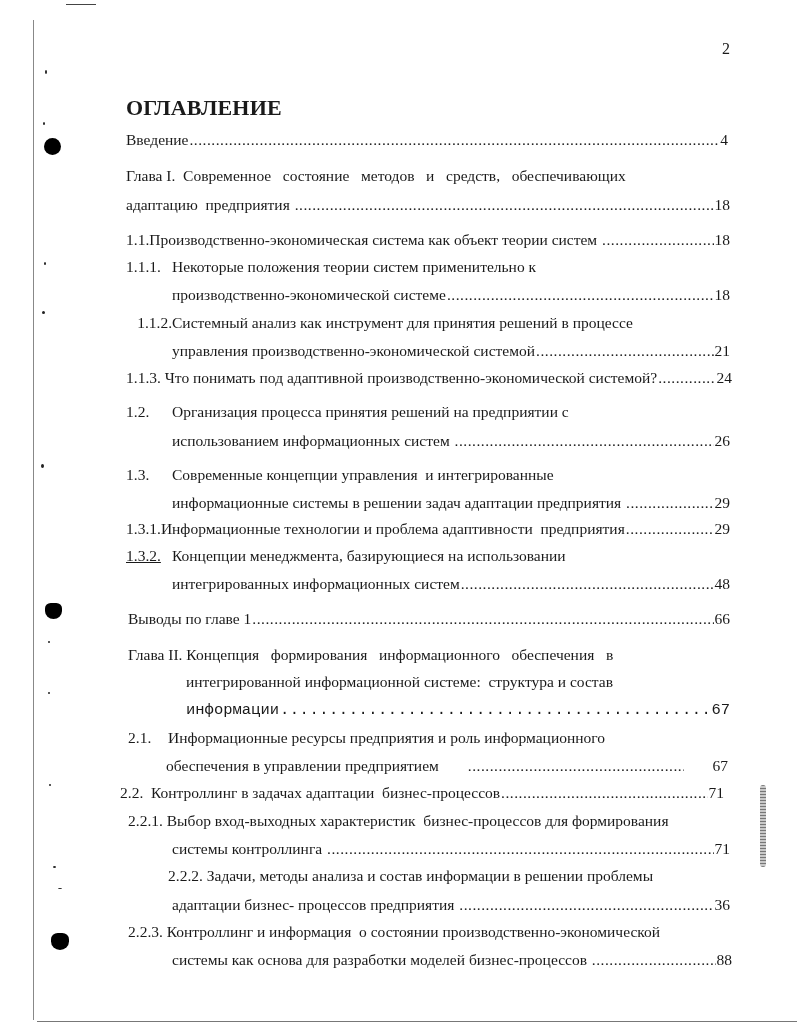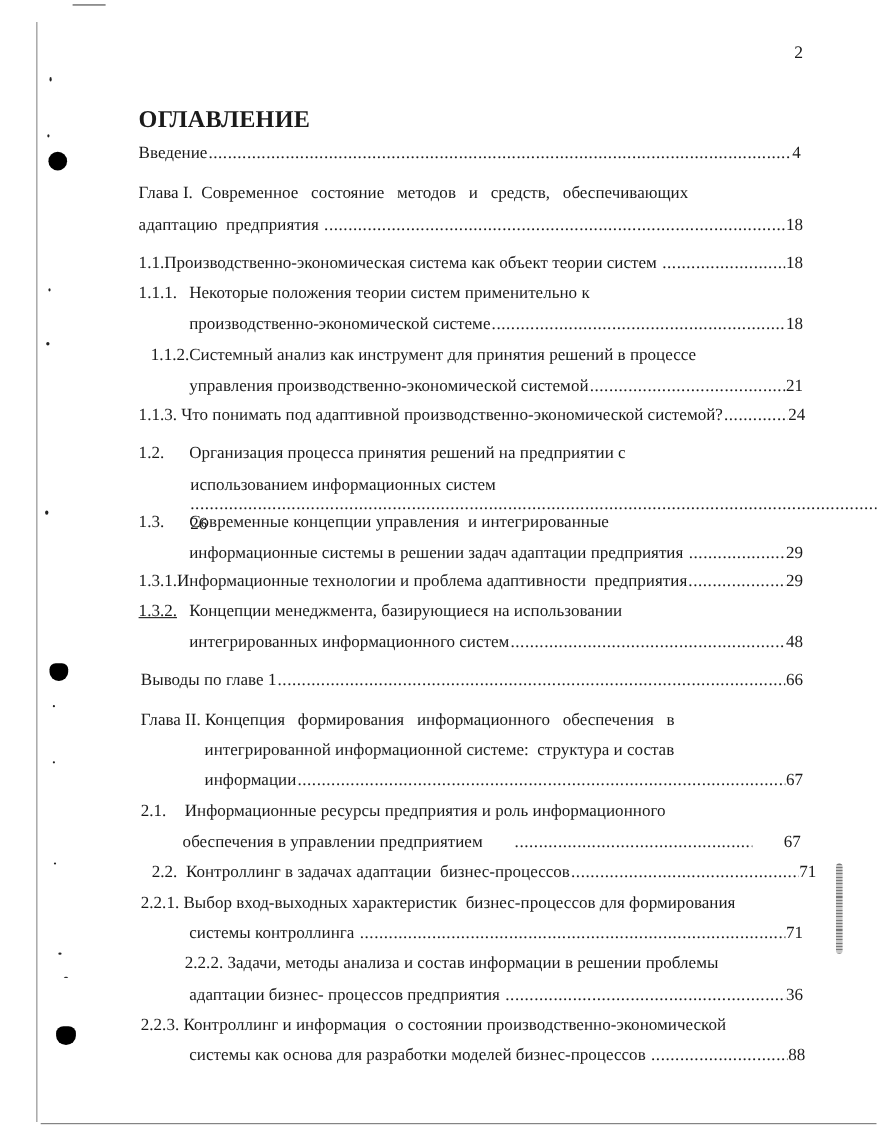--- a/index.html
+++ b/index.html
@@ -102,21 +102,21 @@
       <span class="txt"> </span>
     <span class="txt">Что понимать под адаптивной производственно-экономической системой?</span>
     <span class="dots"></span>
     <span class="pg">24</span>
   </div>
 
   <div class="line" style="left:126px;top:403px;width:604px;">
     <span class="txt" style="width:46px;">1.2.</span>
     <span class="txt">Организация процесса принятия решений на предприятии с</span>
   </div>
-  <div class="line" style="left:172px;top:432px;width:558px;flex-direction:column;">
+  <div class="line" style="left:172px;top:432px;width:558px;">
     <span class="txt">использованием информационных систем </span>
     <span class="dots"></span>
     <span class="pg">26</span>
   </div>
 
   <div class="line" style="left:126px;top:466px;width:604px;">
     <span class="txt" style="width:46px;">1.3.</span>
     <span class="txt">Современные концепции управления  и интегрированные</span>
   </div>
   <div class="line" style="left:172px;top:494px;width:558px;">
@@ -130,56 +130,56 @@
     <span class="txt">Информационные технологии и проблема адаптивности  предприятия</span>
     <span class="dots"></span>
     <span class="pg">29</span>
   </div>
 
   <div class="line" style="left:126px;top:547px;width:604px;">
     <span class="txt" style="width:46px;text-decoration:underline;">1.3.2.</span>
     <span class="txt">Концепции менеджмента, базирующиеся на использовании</span>
   </div>
   <div class="line" style="left:172px;top:575px;width:558px;">
-    <span class="txt">интегрированных информационного систем</span>
+    <span class="txt">интегрированных информационных систем</span>
     <span class="dots"></span>
     <span class="pg">48</span>
   </div>
 
   <div class="line" style="left:128px;top:610px;width:602px;">
     <span class="txt">Выводы по главе 1</span>
     <span class="dots"></span>
     <span class="pg">66</span>
   </div>
 
   <div class="line" style="left:128px;top:646px;width:510px;">
     <span class="txt">Глава II.</span>
       <span class="txt"> </span>
     <span class="txt">Концепция   формирования   информационного   обеспечения   в</span>
   </div>
   <div class="line" style="left:186px;top:673px;width:420px;">
     <span class="txt">интегрированной информационной системе:  структура и состав</span>
   </div>
-  <div class="line" style="left:186px;top:701px;width:544px;">
+  <div class="line" style="left:186px;top:701px;width:544px;font-family:Liberation Mono, monospace;">
     <span class="txt">информации</span>
     <span class="dots"></span>
     <span class="pg">67</span>
   </div>
 
   <div class="line" style="left:128px;top:729px;width:602px;">
     <span class="txt" style="width:40px;">2.1.</span>
     <span class="txt">Информационные ресурсы предприятия и роль информационного</span>
   </div>
   <div class="line" style="left:166px;top:757px;width:562px;gap:28px;">
     <span class="txt">обеспечения в управлении предприятием</span>
     <span class="dots"></span>
     <span class="pg">67</span>
   </div>
 
-  <div class="line" style="left:138px;top:784px;width:604px;text-align:center;">
+  <div class="line" style="left:120px;top:784px;width:604px;text-align:center;">
     <span class="txt">2.2.</span>
       <span class="txt">  </span>
     <span class="txt">Контроллинг в задачах адаптации  бизнес-процессов</span>
     <span class="dots"></span>
     <span class="pg">71</span>
   </div>
 
   <div class="line" style="left:128px;top:812px;width:604px;">
     <span class="txt">2.2.1.</span>
       <span class="txt"> </span>

